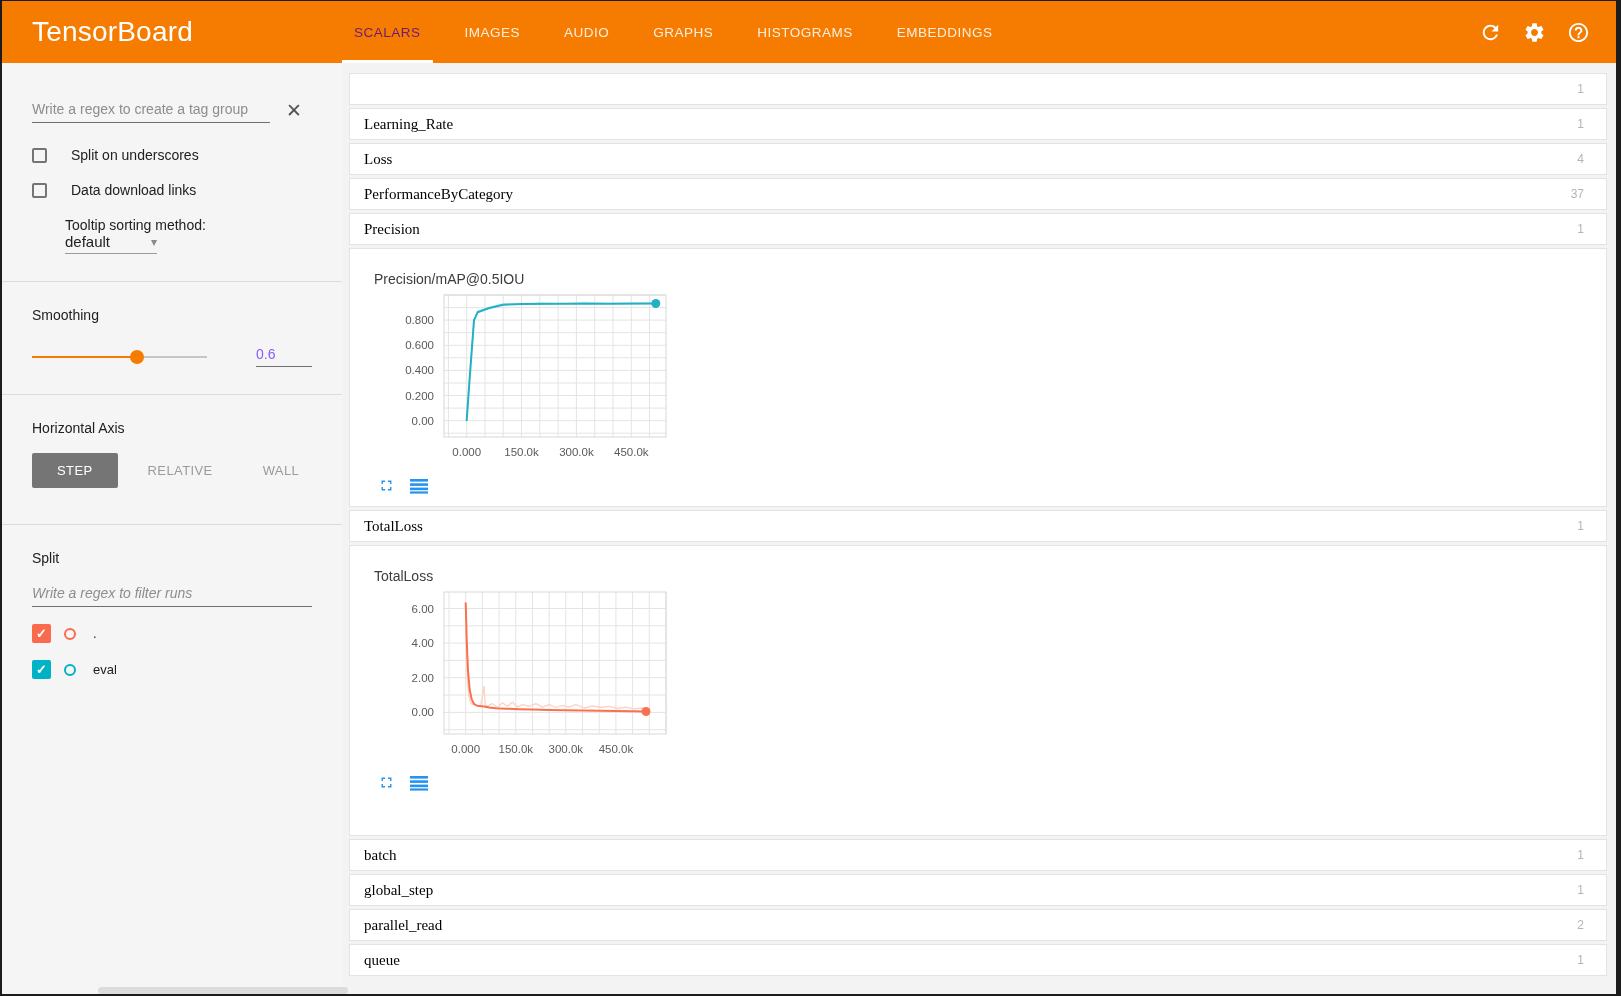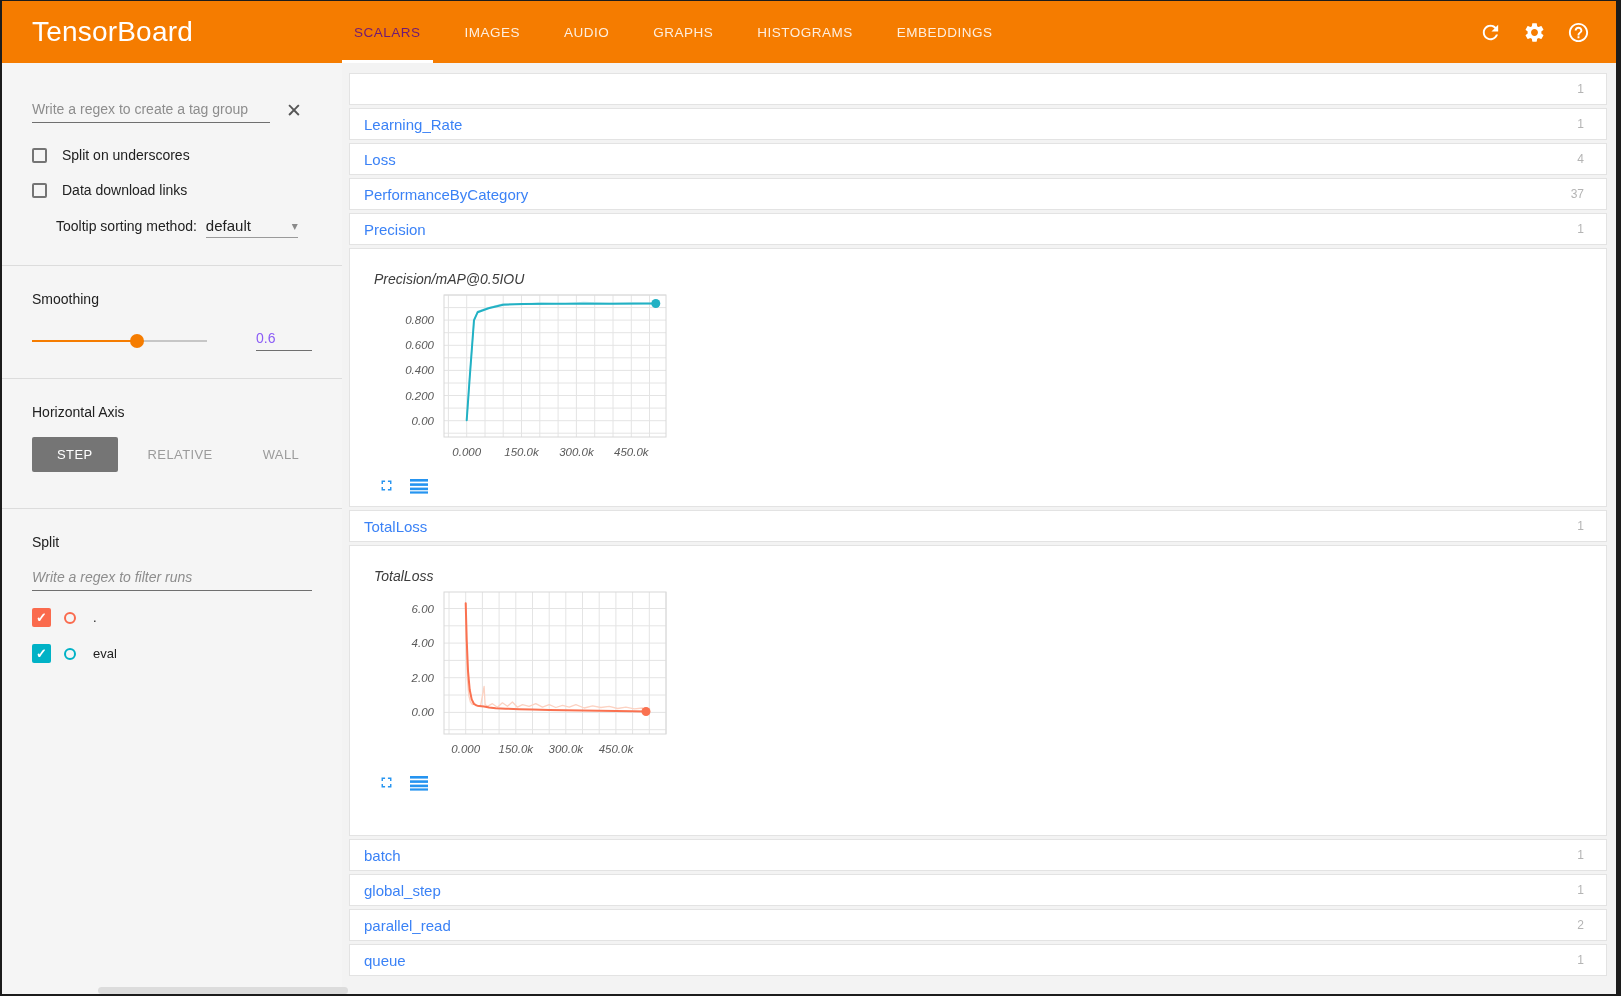--- a/index.html
+++ b/index.html
@@ -38,23 +38,23 @@
   .sidebar { width:340px; flex:0 0 340px; background:#f5f5f5; position:relative;
              padding: 34px 30px 0 30px; font-size:14px; color:#212121; }
   .filter-row { display:flex; align-items:center; }
   .underline-input {
     border:none; outline:none; background:transparent;
     border-bottom:1px solid #6f6f6f; padding:4px 0 5px 0;
     font-size:14px; color:#333; font-family:inherit; width:238px;
   }
   .underline-input::placeholder { color:#8d8d8d; }
   .clear-x { margin-left:16px; color:#565656; font-size:19px; line-height:1; cursor:pointer; }
-  .opt-row { display:flex; align-items:center; gap:15px; margin-top:24px; cursor:pointer; }
+  .opt-row { display:flex; align-items:center; gap:24px; margin-top:24px; cursor:pointer; }
   .cb { width:15px; height:15px; border:2px solid #747474; border-radius:2px; background:#f5f5f5; flex:0 0 auto; }
-  .tooltip-row { margin-top:19px; margin-left:24px; display:flex; align-items:baseline; }
+  .tooltip-row { margin-top:19px; margin-left:24px; display:flex; align-items:baseline;flex-direction:column; }
   .select-box { margin-left:9px; border-bottom:1px solid #9a9a9a; min-width:92px;
     display:flex; align-items:center; justify-content:space-between; padding-bottom:3px;
     font-size:15px; color:#212121; cursor:pointer; }
   .caret { color:#8a8a8a; font-size:12px; margin-left:14px; }
   .sb-divider { border:none; border-top:1px solid #dcdcdc; margin:27px -30px 0 -30px; }
   .sb-heading { margin-top:25px; font-size:14px; color:#212121; }
   .slider-row { display:flex; align-items:center; margin-top:23px; }
   .slider { position:relative; width:175px; height:2px; background:#c6c6c6; margin-left:0; cursor:pointer; }
   .slider .fill { position:absolute; left:0; top:0; height:2px; width:60%; background:#f57c00; }
   .slider .thumb { position:absolute; left:calc(60% - 7px); top:-6px; width:14px; height:14px;
@@ -72,24 +72,24 @@
   .run-swatch { width:12px; height:12px; border-radius:50%; border:2px solid; margin-left:13px; background:transparent; }
   .run-label { margin-left:17px; font-size:13px; color:#212121; }
   .h-scroll-thumb { position:absolute; bottom:0; left:96px; width:250px; height:7px;
                     background:#dcdcdc; border-radius:4px; cursor:pointer; }
   
   .main { flex:1; padding:10px 9px 0 7px; overflow:hidden; }
   .section-row {
     background:#fff; border:1px solid #e3e3e3; height:32px; margin-bottom:3px;
     display:flex; align-items:center; padding:0 22px 0 14px; cursor:pointer;
   }
-  .section-label { font-size:15px; color:#3b82f6; }
+  .section-label { font-size:15px; color:#000000;font-family:Liberation Serif, serif; }
   .section-count { margin-left:auto; font-size:12px; color:#b4b4b4; }
   .expanded-block { background:#fff; border:1px solid #e3e3e3; margin-bottom:3px;
-                    padding:16px 0 12px 22px;font-style:italic; }
+                    padding:16px 0 12px 22px; }
   .expanded-block.tall { padding-bottom:44px; }
   .chart-card { width:320px; }
   .chart-title { font-size:14px; color:#3c3c3c; margin:6px 0 0 2px; }
   .chart-plot { margin-top:2px; }
   .chart-actions { display:flex; gap:15px; margin-top:4px; margin-left:6px; align-items:center; }
   .chart-actions .act { cursor:pointer; display:flex; }
 </style>
 </head>
 <body>
 

